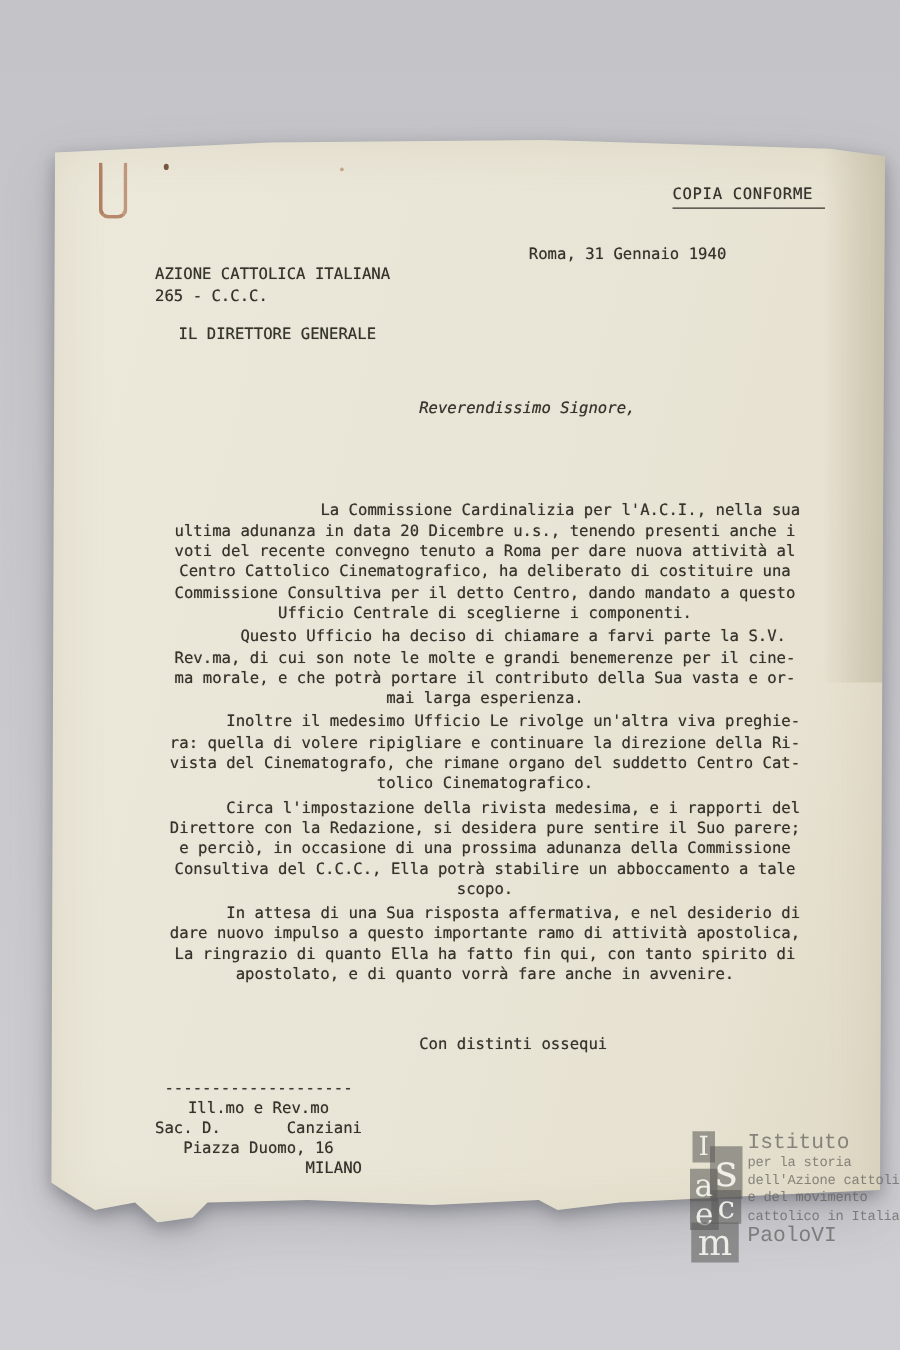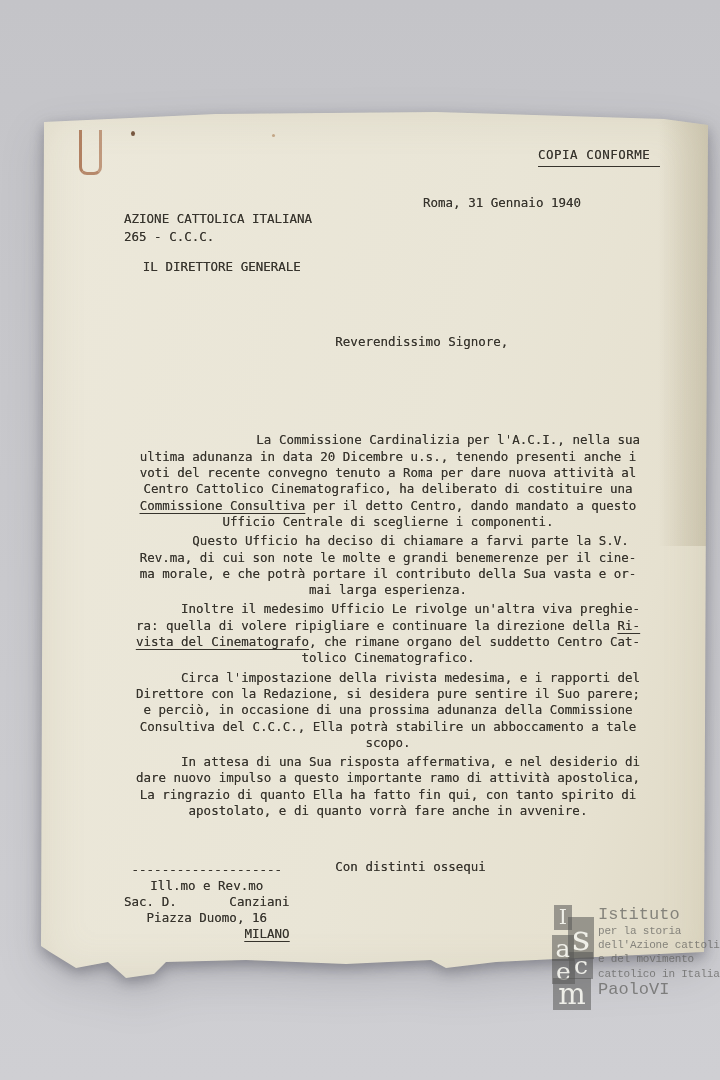--- a/index.html
+++ b/index.html
@@ -19,28 +19,28 @@
       668px 392px,666px 844px,578px 848px,458px 854px,408px 860px,393px 852px,
       308px 856px,208px 852px,128px 854px,116px 866px,88px 870px,70px 854px,
       38px 860px,12px 844px,3px 838px);
     color:#36332c;
   }
   .paper::after{content:"";position:absolute;inset:0;box-shadow:inset 0 0 48px rgba(150,138,100,.20);pointer-events:none;}
   .fold-band{position:absolute;right:2px;top:8px;width:50px;height:430px;
     background:linear-gradient(to right,rgba(125,110,70,0),rgba(125,110,70,.13) 55%,rgba(112,98,60,.18));}
   .txt{position:absolute;white-space:pre;font-size:12.5px;line-height:16.3px;
     text-shadow:0 0 .6px rgba(54,51,44,.65);letter-spacing:0;}
-  .u{text-decoration:underline;text-decoration-thickness:1.3px;text-underline-offset:2.5px;}
+  .u{text-decoration-thickness:1.3px;text-underline-offset:2.5px;}
   .copy-stamp{left:500px;top:39px;letter-spacing:.5px;
     border-bottom:1.4px solid currentColor;padding:0 10px 2.5px 0;}
   .letterhead{left:86px;top:70px;}
   .place-date{left:385px;top:87px;}
   .protocol{left:86px;top:121px;}
   .body-block{left:85px;top:177px;width:530px;}
-  .salutation{margin:16px;}
+  .salutation{margin:0;font-style:italic;}
   .para{margin:3px 0 0 0;}
   .para.first{margin-top:34px;}
   .closing{margin-top:7px;}
   .tline{white-space:pre;text-align:center;}
   .signature{left:351px;top:626px;line-height:15.5px;}
   .footer{left:86px;top:754px;line-height:16px;}
   .staple-mark{position:absolute;left:41px;top:22px;width:17px;height:42px;
     border-left:3px solid rgba(148,74,34,.65);border-right:3px solid rgba(148,74,34,.5);
     border-bottom:3px solid rgba(148,74,34,.6);border-radius:0 0 8px 8px;
     filter:blur(.4px);}

